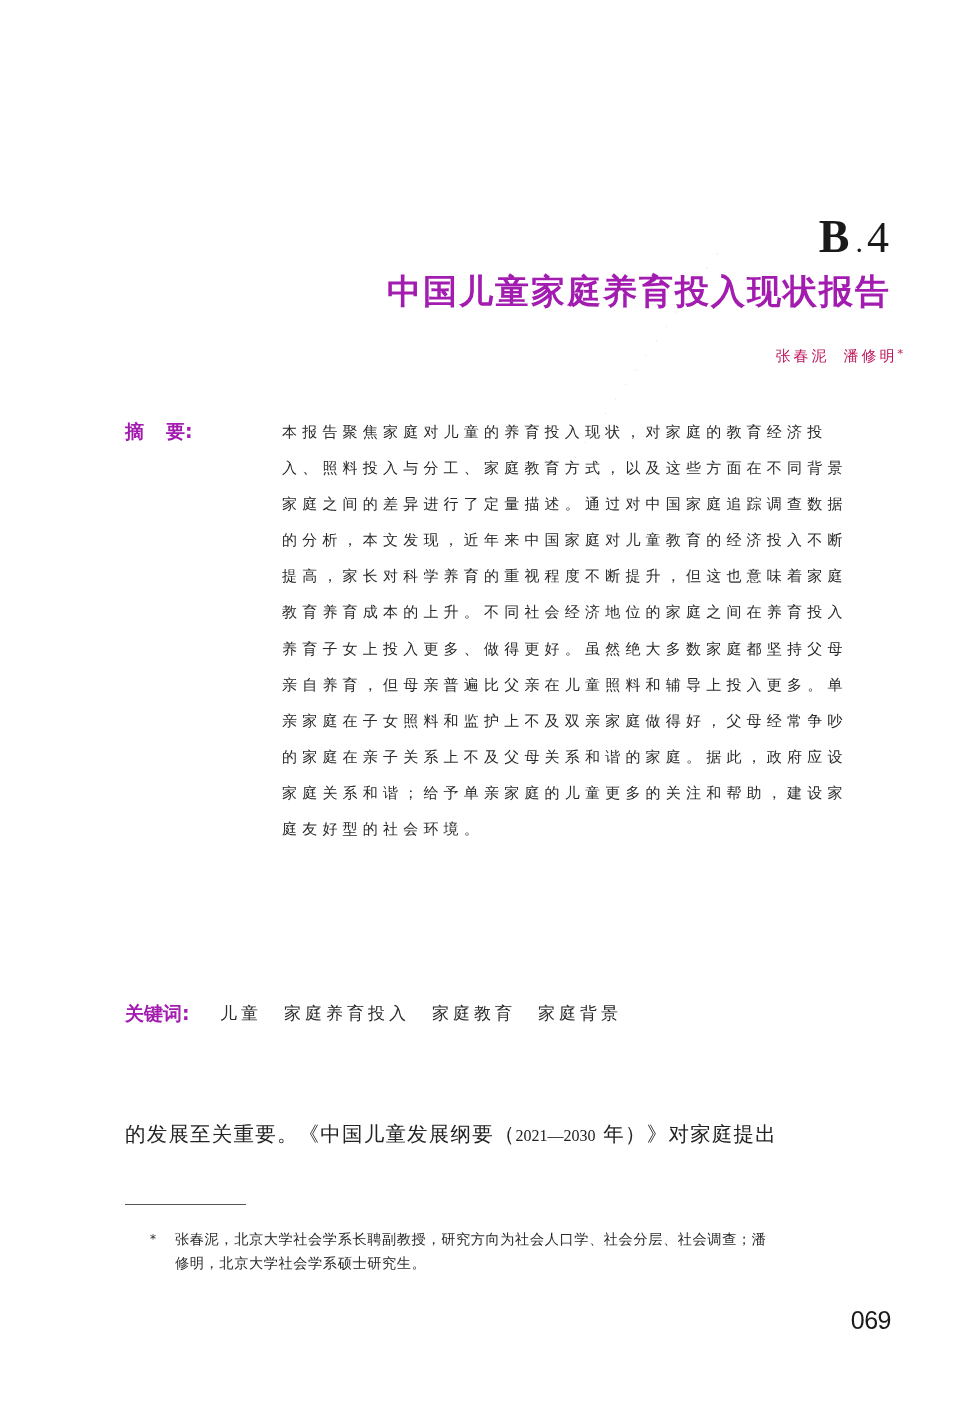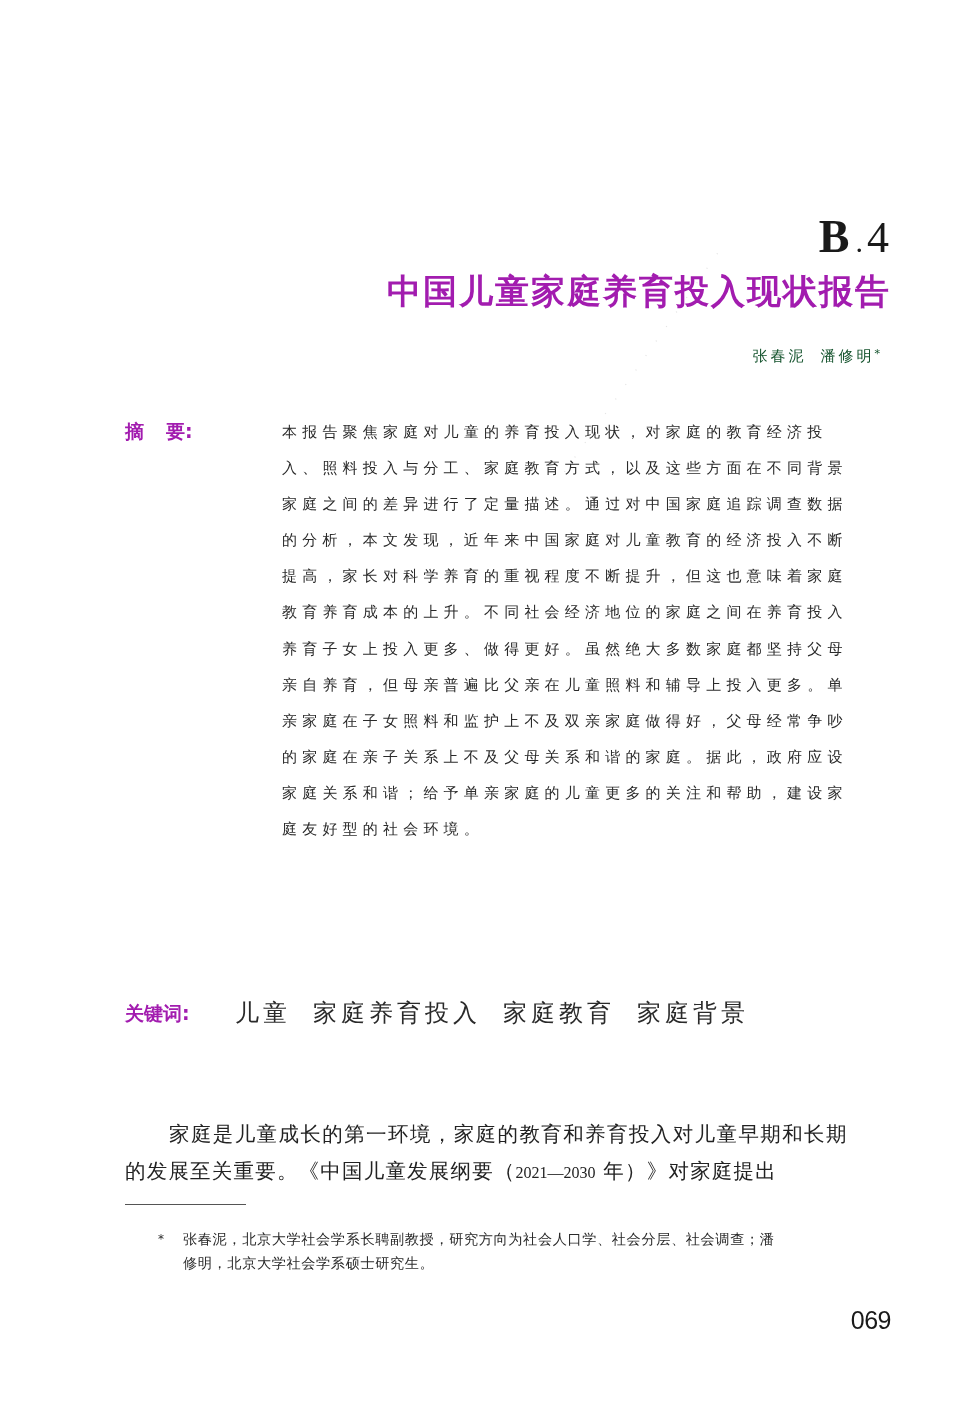--- a/index.html
+++ b/index.html
@@ -49,26 +49,26 @@
       font-family: "DejaVu Sans", "Liberation Sans", sans-serif;
       font-weight: bold;
       font-size: 34px;
       line-height: 46px;
       letter-spacing: 2px;
       color: #a21caf;
       white-space: nowrap;
     }
     .authors {
       position: absolute;
-      right: 139px;
+      right: 116px;
       top: 343px;
       font-size: 15px;
       line-height: 22px;
       letter-spacing: 3px;
-      color: #14532d;
+      color: #be185d;
       white-space: nowrap;
     }
     .authors .sep { display: inline-block; width: 14px; }
     .authors sup { font-size: 11px; vertical-align: 4px; letter-spacing: 0; }
 
     .abstract-label, .keywords-label {
       position: absolute;
       left: 125px;
       font-family: "DejaVu Sans", "Liberation Sans", sans-serif;
       font-weight: bold;
@@ -93,24 +93,24 @@
       color: #2a2a2a;
       font-family: "DejaVu Sans", "Liberation Sans", sans-serif;
       font-weight: 300;
       margin-left: 47px;
     }
     .abstract-line.last { letter-spacing: 5.2px; }
 
     .keywords-label { top: 1000px; line-height: 26px; }
     .keywords {
       position: absolute;
-      left: 235px;
+      left: 220px;
       top: 999px;
       font-family: "DejaVu Sans", "Liberation Sans", sans-serif;
-      font-size: 24px;
+      font-size: 17px;
       line-height: 28px;
       letter-spacing: 4px;
       color: #2a2a2a;
       white-space: nowrap;
     }
     .keywords .kw { margin-right: 22px; }
 
     .body-text {
       position: absolute;
       left: 125px;
@@ -139,21 +139,20 @@
       background: #555;
     }
     .footnote {
       position: absolute;
       left: 150px;
       top: 1227px;
       width: 700px;
       font-family: "DejaVu Sans", "Liberation Sans", sans-serif;
       font-size: 14.2px;
       color: #2a2a2a;
-      margin-left: 8px;
     }
     .footnote-line {
       height: 24px;
       line-height: 24px;
       white-space: nowrap;
       letter-spacing: 0.6px;
     }
     .footnote-marker {
       display: inline-block;
       width: 25px;
@@ -221,21 +220,20 @@
     <div class="abstract-line">家庭关系和谐；给予单亲家庭的儿童更多的关注和帮助，建设家</div>
     <div class="abstract-line last">庭友好型的社会环境。</div>
   </div>
 
   <div class="keywords-label">关键词:</div>
   <div class="keywords">
     <span class="kw">儿童</span><span class="kw">家庭养育投入</span><span class="kw">家庭教育</span><span class="kw">家庭背景</span>
   </div>
 
   <div class="body-text">
-    <div class="body-line first">家庭是儿童成长的第一环境，家庭的教育和养育投入对儿童早期和长期</div>
     <div class="body-line second"><span>的发展至关重要。《中国儿童发展纲要（</span><span class="latin">2021—2030</span><span> 年）》对家庭提出</span></div>
   </div>
 
   <div class="footnote-rule"></div>
 
   <div class="footnote">
     <div class="footnote-line"><span class="footnote-marker">*</span><span>张春泥，北京大学社会学系长聘副教授，研究方向为社会人口学、社会分层、社会调查；潘</span></div>
     <div class="footnote-line"><span class="footnote-indent"></span><span>修明，北京大学社会学系硕士研究生。</span></div>
   </div>
 

